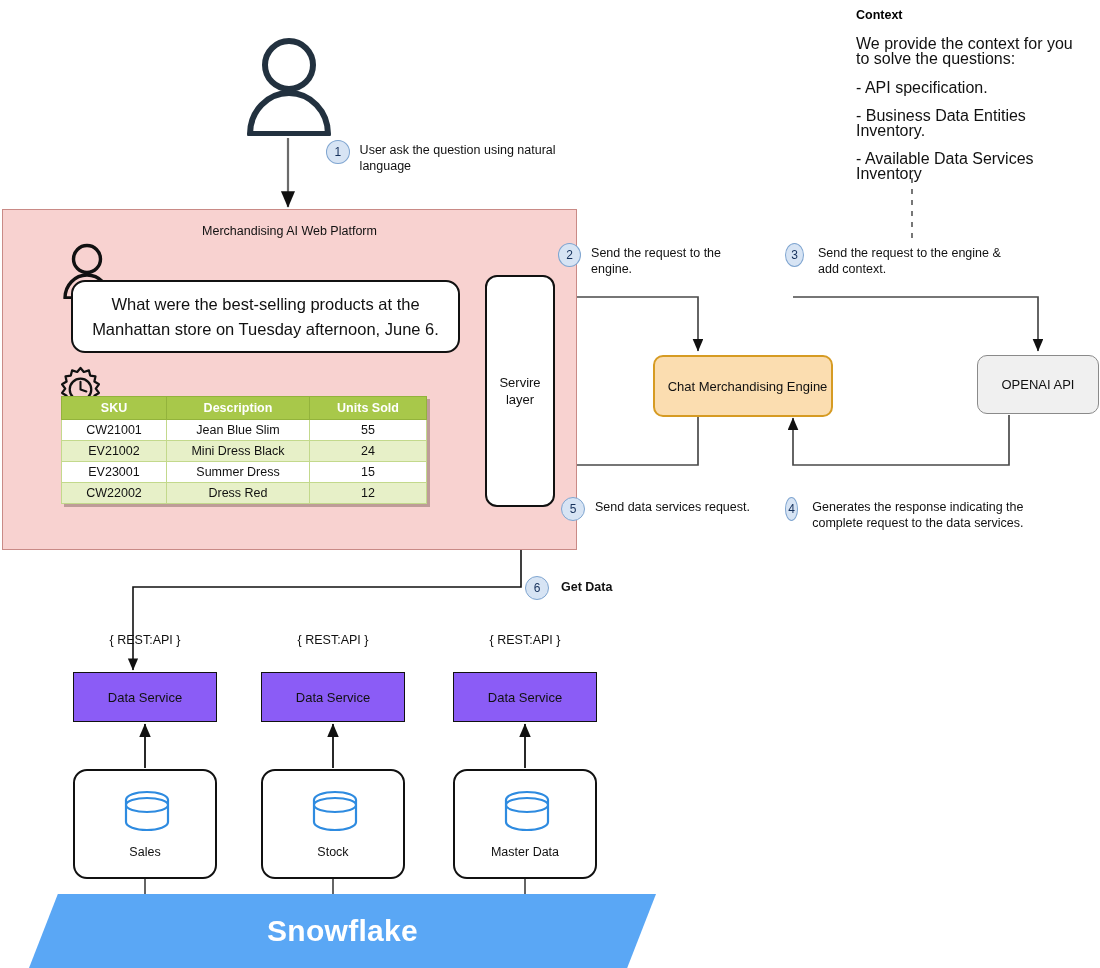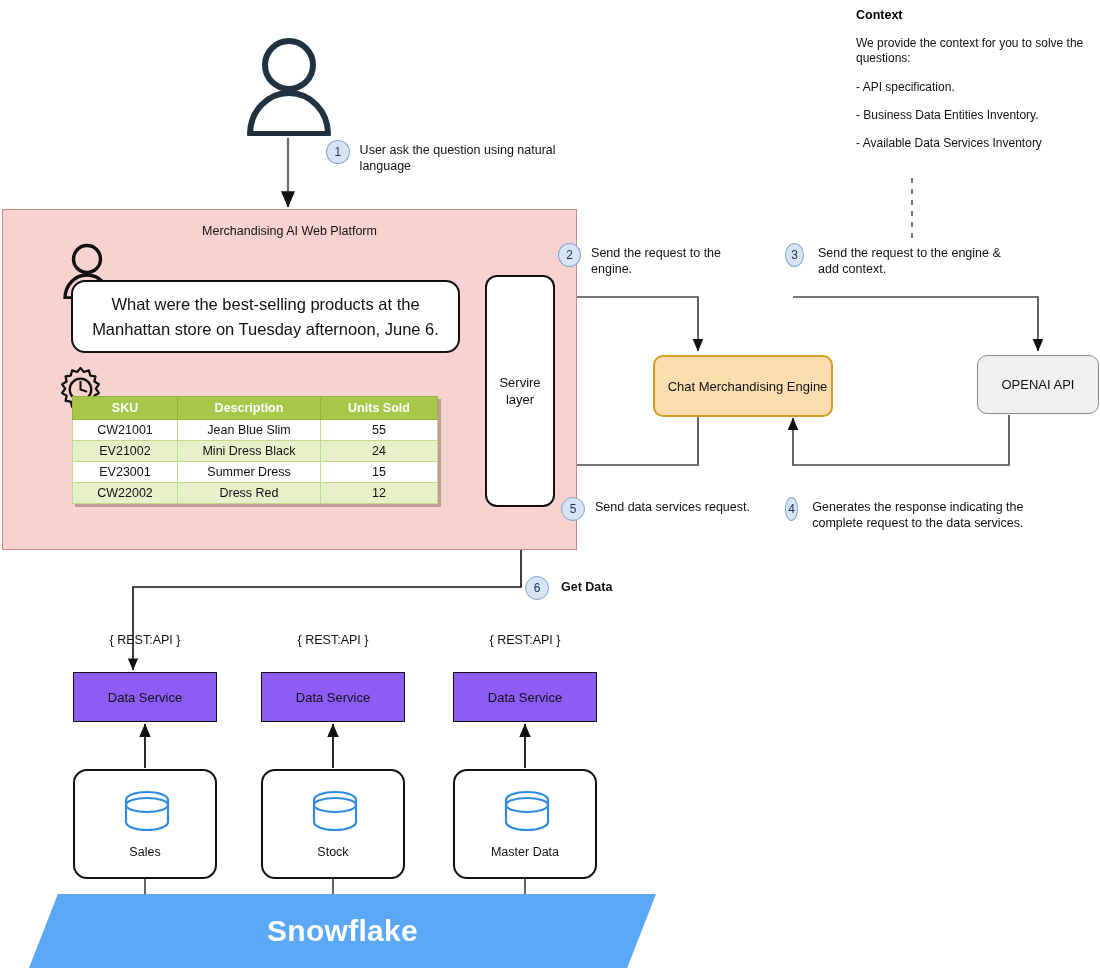--- a/index.html
+++ b/index.html
@@ -18,21 +18,21 @@
   .abs{position:absolute;}
 
   
   #wires{position:absolute;left:0;top:0;width:1100px;height:968px;pointer-events:none;}
 
   
   .ctx-title{
     font-size:12.5px;font-weight:bold;color:#000;
   }
   .ctx-line{
-    font-size:12px;line-height:15px;color:#111;
+    font-size:16px;line-height:15px;color:#111;
   }
 
   
   .platform{
     background:#F8D2D0;
     border:1px solid #C98A86;
     box-sizing:border-box;
   }
   .platform-title{
     font-size:12.5px;color:#111;text-align:center;width:100%;
@@ -225,21 +225,21 @@
   <div class="abs bubble" style="left:71px;top:280px;width:389px;height:73px;">What were the best-selling products at the Manhattan store on Tuesday afternoon, June 6.</div>
 
   <div class="abs" style="left:57px;top:366px;width:47px;height:47px;">
     <svg class="icon-svg" width="47" height="47" viewBox="0 0 48 48">
       <path d="M24,2 l3.4,4.1 5.2,-1.6 1.3,5.3 5.4,.7 -1.1,5.3 4.6,2.9 -3.2,4.4 3.2,4.4 -4.6,2.9 1.1,5.3 -5.4,.7 -1.3,5.3 -5.2,-1.6 -3.4,4.1 -3.4,-4.1 -5.2,1.6 -1.3,-5.3 -5.4,-.7 1.1,-5.3 -4.6,-2.9 3.2,-4.4 -3.2,-4.4 4.6,-2.9 -1.1,-5.3 5.4,-.7 1.3,-5.3 5.2,1.6 z" fill="none" stroke="#111" stroke-width="2.3" stroke-linejoin="round"></path>
       <circle cx="24" cy="24" r="11" fill="#F8D2D0" stroke="#111" stroke-width="2.3"></circle>
       <path d="M24,24 L24,16 M24,24 L30,26" fill="none" stroke="#111" stroke-width="2.1" stroke-linecap="round"></path>
     </svg>
   </div>
 
-  <div class="abs" style="left:72px;top:396px;border-radius:21px;">
+  <div class="abs" style="left:61px;top:396px;border-radius:21px;">
     <table class="result-table">
       <thead>
         <tr>
           <th class="col-sku">SKU</th>
           <th class="col-desc">Description</th>
           <th class="col-units">Units Sold</th>
         </tr>
       </thead>
       <tbody>
         <tr>

